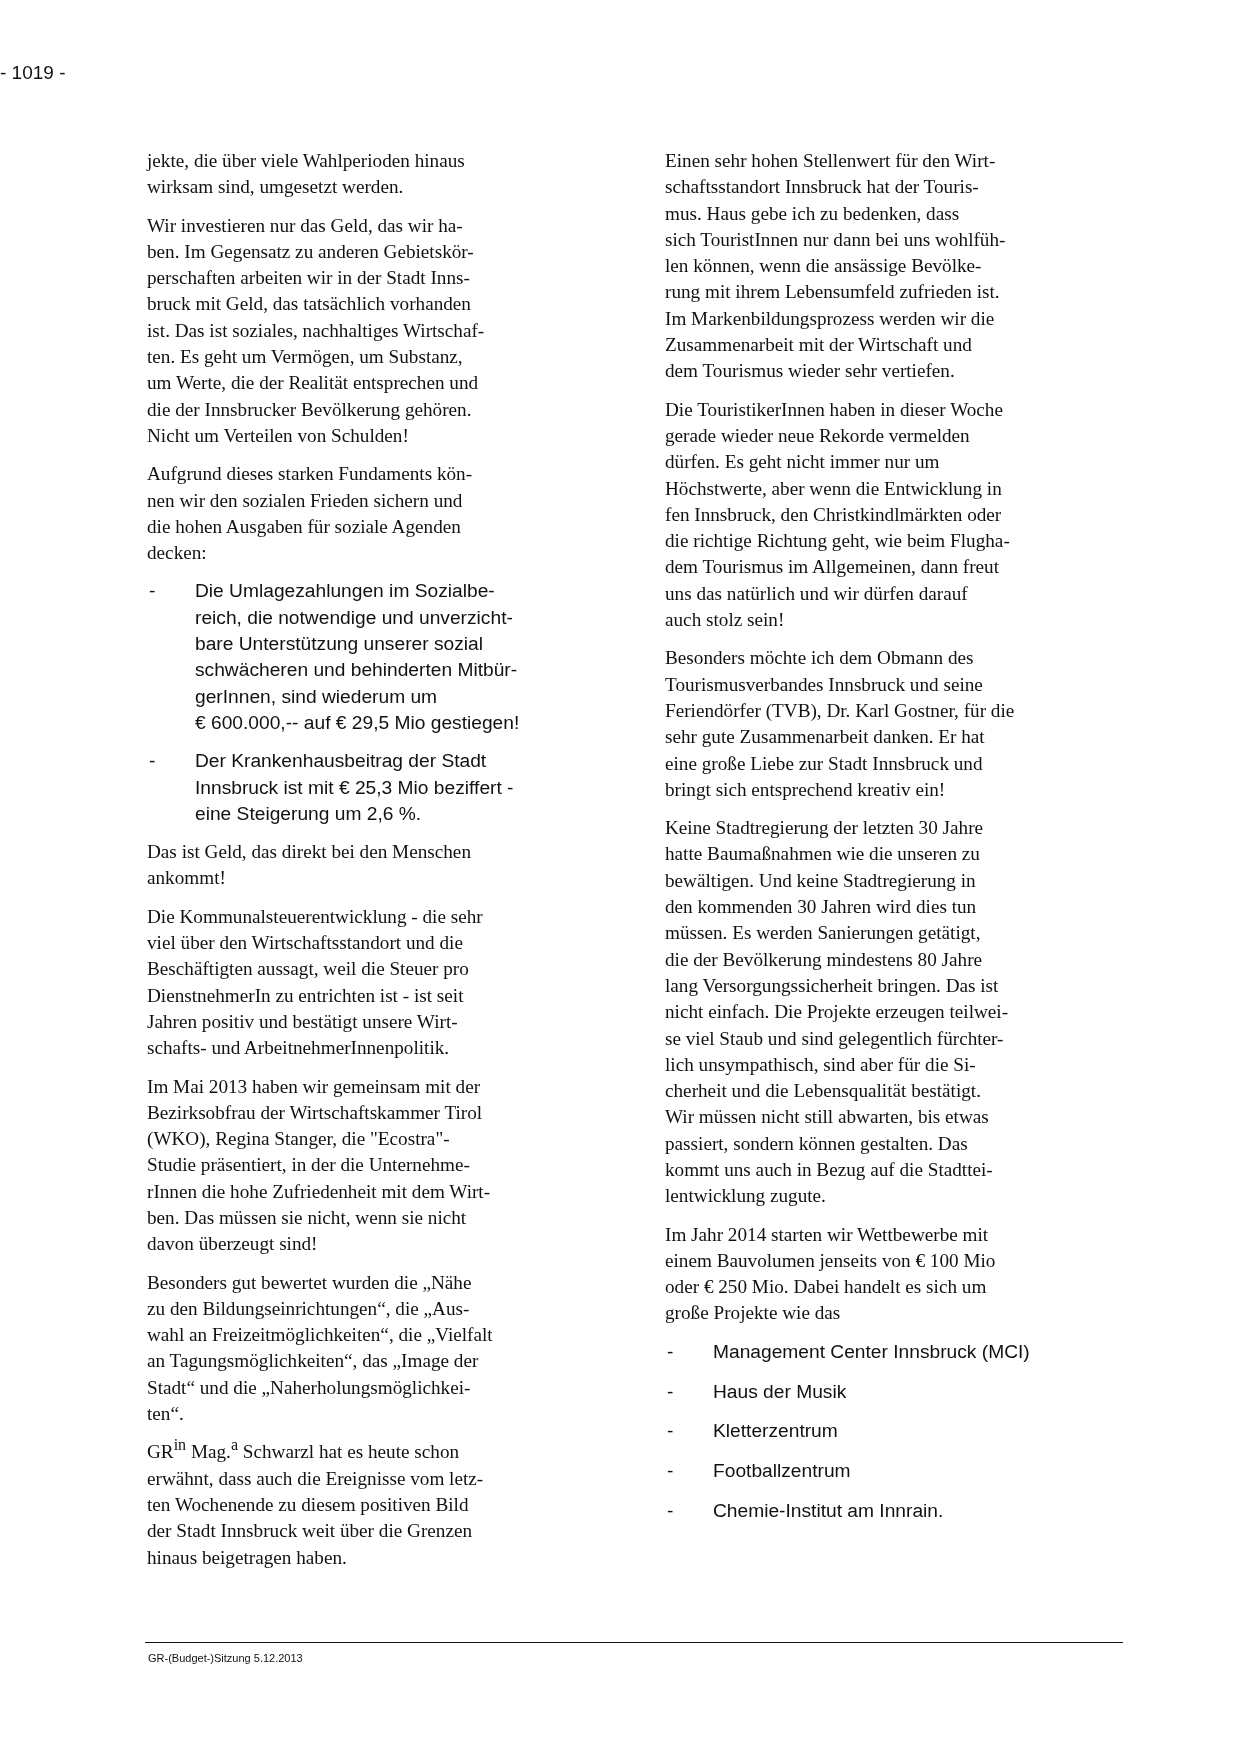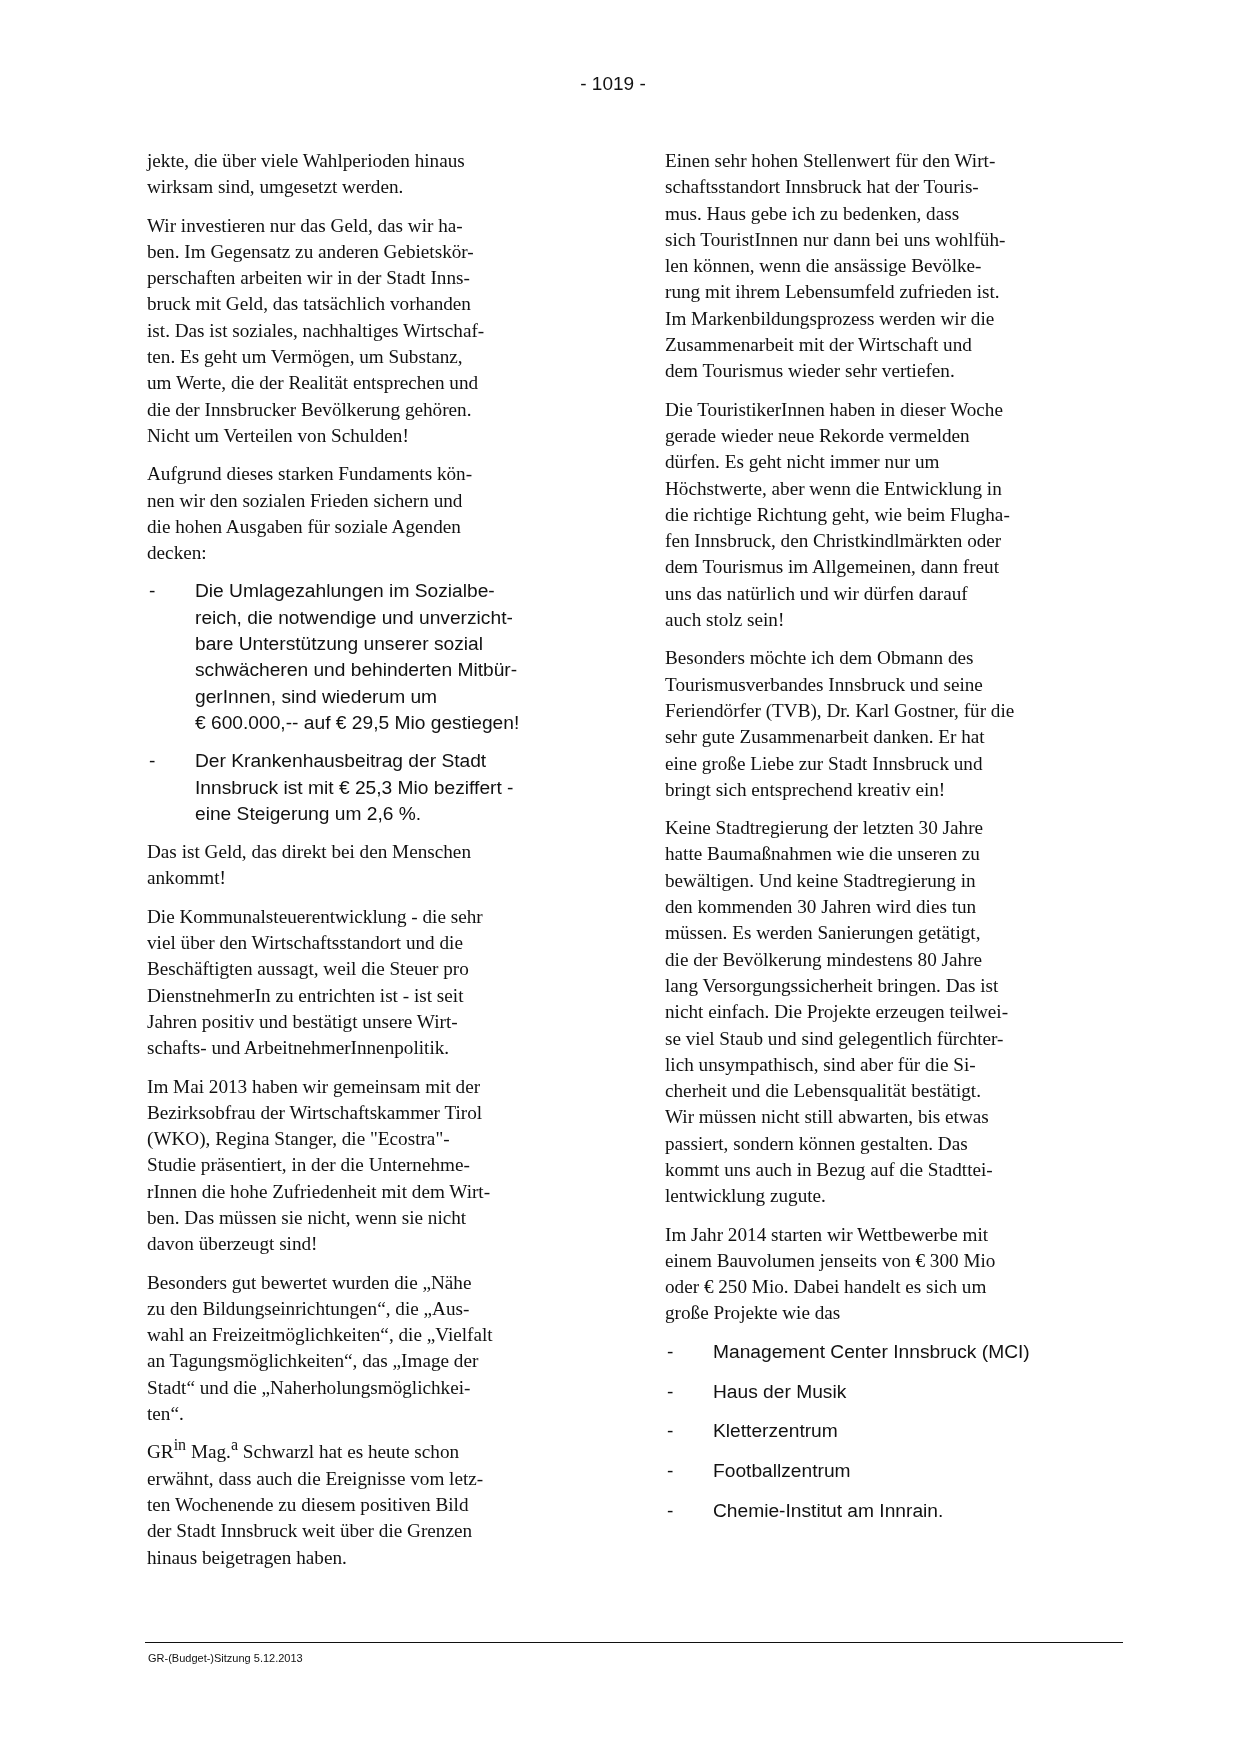--- a/index.html
+++ b/index.html
@@ -1,18 +1,18 @@
 <!DOCTYPE html>
 <html><head>
 <meta charset="utf-8">
 <style>
   html, body { margin: 0; padding: 0; background: #ffffff; }
   body { width: 1241px; height: 1754px; position: relative; overflow: hidden;
          font-family: "Liberation Sans", sans-serif; color: #111111; }
-  .page-number { position: absolute; top: 72px; left: 0; width: 1226px; text-align: center;
+  .page-number { position: absolute; top: 61px; left: 0; width: 1226px; text-align: left;
                  font-size: 19px; line-height: 24px; }
   .column { position: absolute; top: 148px; width: 460px; font-size: 19.2px; }
   .col-left { left: 147px; }
   .col-right { left: 665px; }
   .para { margin: 0 0 12px 0; font-family: Liberation Serif, serif; }
   .line { display: block; white-space: nowrap; height: 26.3px; line-height: 26.3px; }
   .bullet { position: relative; padding-left: 48px; margin: 0 0 12px 0; }
   .bullet .dash { position: absolute; left: 2px; top: 0; line-height: 26.3px; }
   .bullet.simple { margin-bottom: 13.5px; }
   sup { font-size: 16px; vertical-align: 0; position: relative; top: -8px; }
@@ -110,22 +110,22 @@
     <span class="line">rung mit ihrem Lebensumfeld zufrieden ist.</span>
     <span class="line">Im Markenbildungsprozess werden wir die</span>
     <span class="line">Zusammenarbeit mit der Wirtschaft und</span>
     <span class="line">dem Tourismus wieder sehr vertiefen.</span>
   </p>
   <p class="para">
     <span class="line">Die TouristikerInnen haben in dieser Woche</span>
     <span class="line">gerade wieder neue Rekorde vermelden</span>
     <span class="line">dürfen. Es geht nicht immer nur um</span>
     <span class="line">Höchstwerte, aber wenn die Entwicklung in</span>
+    <span class="line">fen Innsbruck, den Christkindlmärkten oder</span>
     <span class="line">die richtige Richtung geht, wie beim Flugha-</span>
-    <span class="line">fen Innsbruck, den Christkindlmärkten oder</span>
     <span class="line">dem Tourismus im Allgemeinen, dann freut</span>
     <span class="line">uns das natürlich und wir dürfen darauf</span>
     <span class="line">auch stolz sein!</span>
   </p>
   <p class="para">
     <span class="line">Besonders möchte ich dem Obmann des</span>
     <span class="line">Tourismusverbandes Innsbruck und seine</span>
     <span class="line">Feriendörfer (TVB), Dr. Karl Gostner, für die</span>
     <span class="line">sehr gute Zusammenarbeit danken. Er hat</span>
     <span class="line">eine große Liebe zur Stadt Innsbruck und</span>
@@ -143,21 +143,21 @@
     <span class="line">se viel Staub und sind gelegentlich fürchter-</span>
     <span class="line">lich unsympathisch, sind aber für die Si-</span>
     <span class="line">cherheit und die Lebensqualität bestätigt.</span>
     <span class="line">Wir müssen nicht still abwarten, bis etwas</span>
     <span class="line">passiert, sondern können gestalten. Das</span>
     <span class="line">kommt uns auch in Bezug auf die Stadttei-</span>
     <span class="line">lentwicklung zugute.</span>
   </p>
   <p class="para">
     <span class="line">Im Jahr 2014 starten wir Wettbewerbe mit</span>
-    <span class="line">einem Bauvolumen jenseits von € 300 Mio</span>
+    <span class="line">einem Bauvolumen jenseits von € 100 Mio</span>
     <span class="line">oder € 250 Mio. Dabei handelt es sich um</span>
     <span class="line">große Projekte wie das</span>
   </p>
   <div class="bullet simple">
     <span class="dash">-</span>
     <span class="line">Management Center Innsbruck (MCI)</span>
   </div>
   <div class="bullet simple">
     <span class="dash">-</span>
     <span class="line">Haus der Musik</span>

